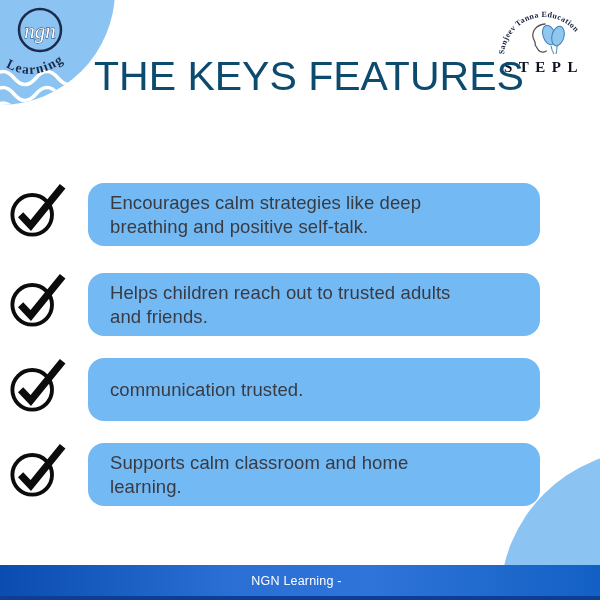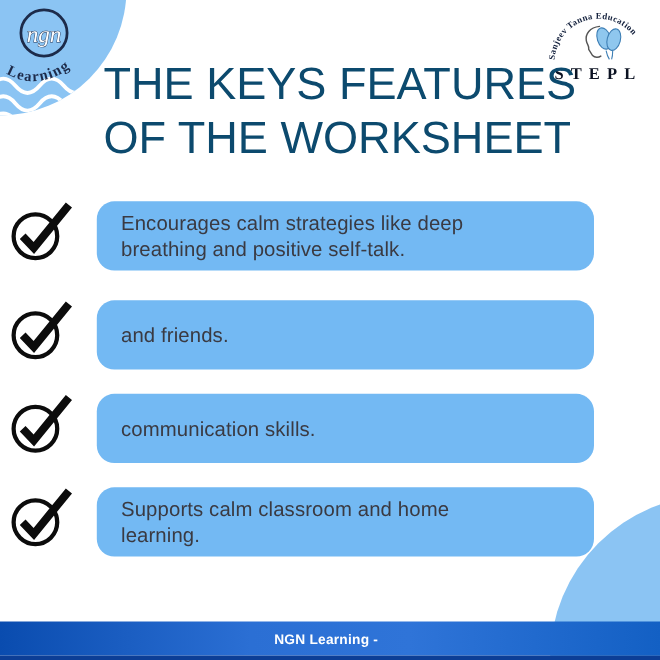--- a/index.html
+++ b/index.html
@@ -34,21 +34,21 @@
   .row3-icon { top:355px; }  .row3-box { top:358px; }
   .row4-icon { top:440px; }  .row4-box { top:443px; }
 
   .footer {
     position:absolute; left:0; top:565px; width:600px; height:35px;
     background:linear-gradient(90deg,#0A4CAF 0%, #2B6FD4 38%, #2F74D8 62%, #1360C4 100%);
     border-bottom:4px solid #0C3E96; box-sizing:border-box;
     display:flex; align-items:center; justify-content:center;
     color:#ffffff; font-size:12.5px; letter-spacing:0.2px;
   }
-  .footer .brand { font-weight:bold; margin-right:7px; white-space:nowrap; }
+  .footer .brand { font-weight:normal; margin-right:7px; white-space:nowrap; }
   .footer .tagline { white-space:nowrap; }
 </style>
 </head>
 <body>
 
 <div class="poster">
 
   <svg class="decor tl-decor" width="260" height="230" viewBox="0 0 260 230">
     <defs>
       <clipPath id="tlClip">
@@ -86,46 +86,46 @@
       <path d="M52 19 c-9 1 -13 7 -12 13 c0.6 3.5 3 5 2.2 8 l3.5 5.5 c2 2 5.5 2 7.5 0.5" fill="none" stroke="#555555" stroke-width="1.3" stroke-linecap="round"></path>
       <ellipse cx="56" cy="30" rx="6" ry="10" transform="rotate(-18 56 30)" fill="#8FC7EE" stroke="#3E7FB5" stroke-width="1"></ellipse>
       <ellipse cx="65" cy="31" rx="6" ry="10" transform="rotate(15 65 31)" fill="#8FC7EE" stroke="#3E7FB5" stroke-width="1"></ellipse>
       <path d="M58 41 q1 5 3 8 M64 41 q0 5 -1 8" fill="none" stroke="#3E7FB5" stroke-width="1"></path>
     </g>
     <text x="51" y="67" text-anchor="middle" font-family="Liberation Serif, serif" font-weight="bold" font-size="15" letter-spacing="6.5" fill="#0B1222">STEPL</text>
   </svg>
 
   <div class="title">
     <span>THE KEYS FEATURES</span>
-    <span>OF THE WORKSHEET</span>
   </div>
 
   <svg class="feature-icon row1-icon" viewBox="0 0 60 60">
     <circle cx="24" cy="36" r="20.5" fill="none" stroke="#0C0C0C" stroke-width="4"></circle>
     <path d="M12 36 L22.5 47 L55.5 6.5" fill="none" stroke="#0C0C0C" stroke-width="7.5"></path>
   </svg>
   <div class="feature-box row1-box">
     <span>Encourages calm strategies like deep</span>
     <span>breathing and positive self-talk.</span>
   </div>
 
   <svg class="feature-icon row2-icon" viewBox="0 0 60 60">
     <circle cx="24" cy="36" r="20.5" fill="none" stroke="#0C0C0C" stroke-width="4"></circle>
     <path d="M12 36 L22.5 47 L55.5 6.5" fill="none" stroke="#0C0C0C" stroke-width="7.5"></path>
   </svg>
   <div class="feature-box row2-box">
+    <span>Helps children reach out to trusted adults</span>
     <span>and friends.</span>
   </div>
 
   <svg class="feature-icon row3-icon" viewBox="0 0 60 60">
     <circle cx="24" cy="36" r="20.5" fill="none" stroke="#0C0C0C" stroke-width="4"></circle>
     <path d="M12 36 L22.5 47 L55.5 6.5" fill="none" stroke="#0C0C0C" stroke-width="7.5"></path>
   </svg>
   <div class="feature-box row3-box">
-    <span>communication skills.</span>
+    <span>communication trusted.</span>
   </div>
 
   <svg class="feature-icon row4-icon" viewBox="0 0 60 60">
     <circle cx="24" cy="36" r="20.5" fill="none" stroke="#0C0C0C" stroke-width="4"></circle>
     <path d="M12 36 L22.5 47 L55.5 6.5" fill="none" stroke="#0C0C0C" stroke-width="7.5"></path>
   </svg>
   <div class="feature-box row4-box">
     <span>Supports calm classroom and home</span>
     <span>learning.</span>
   </div>

